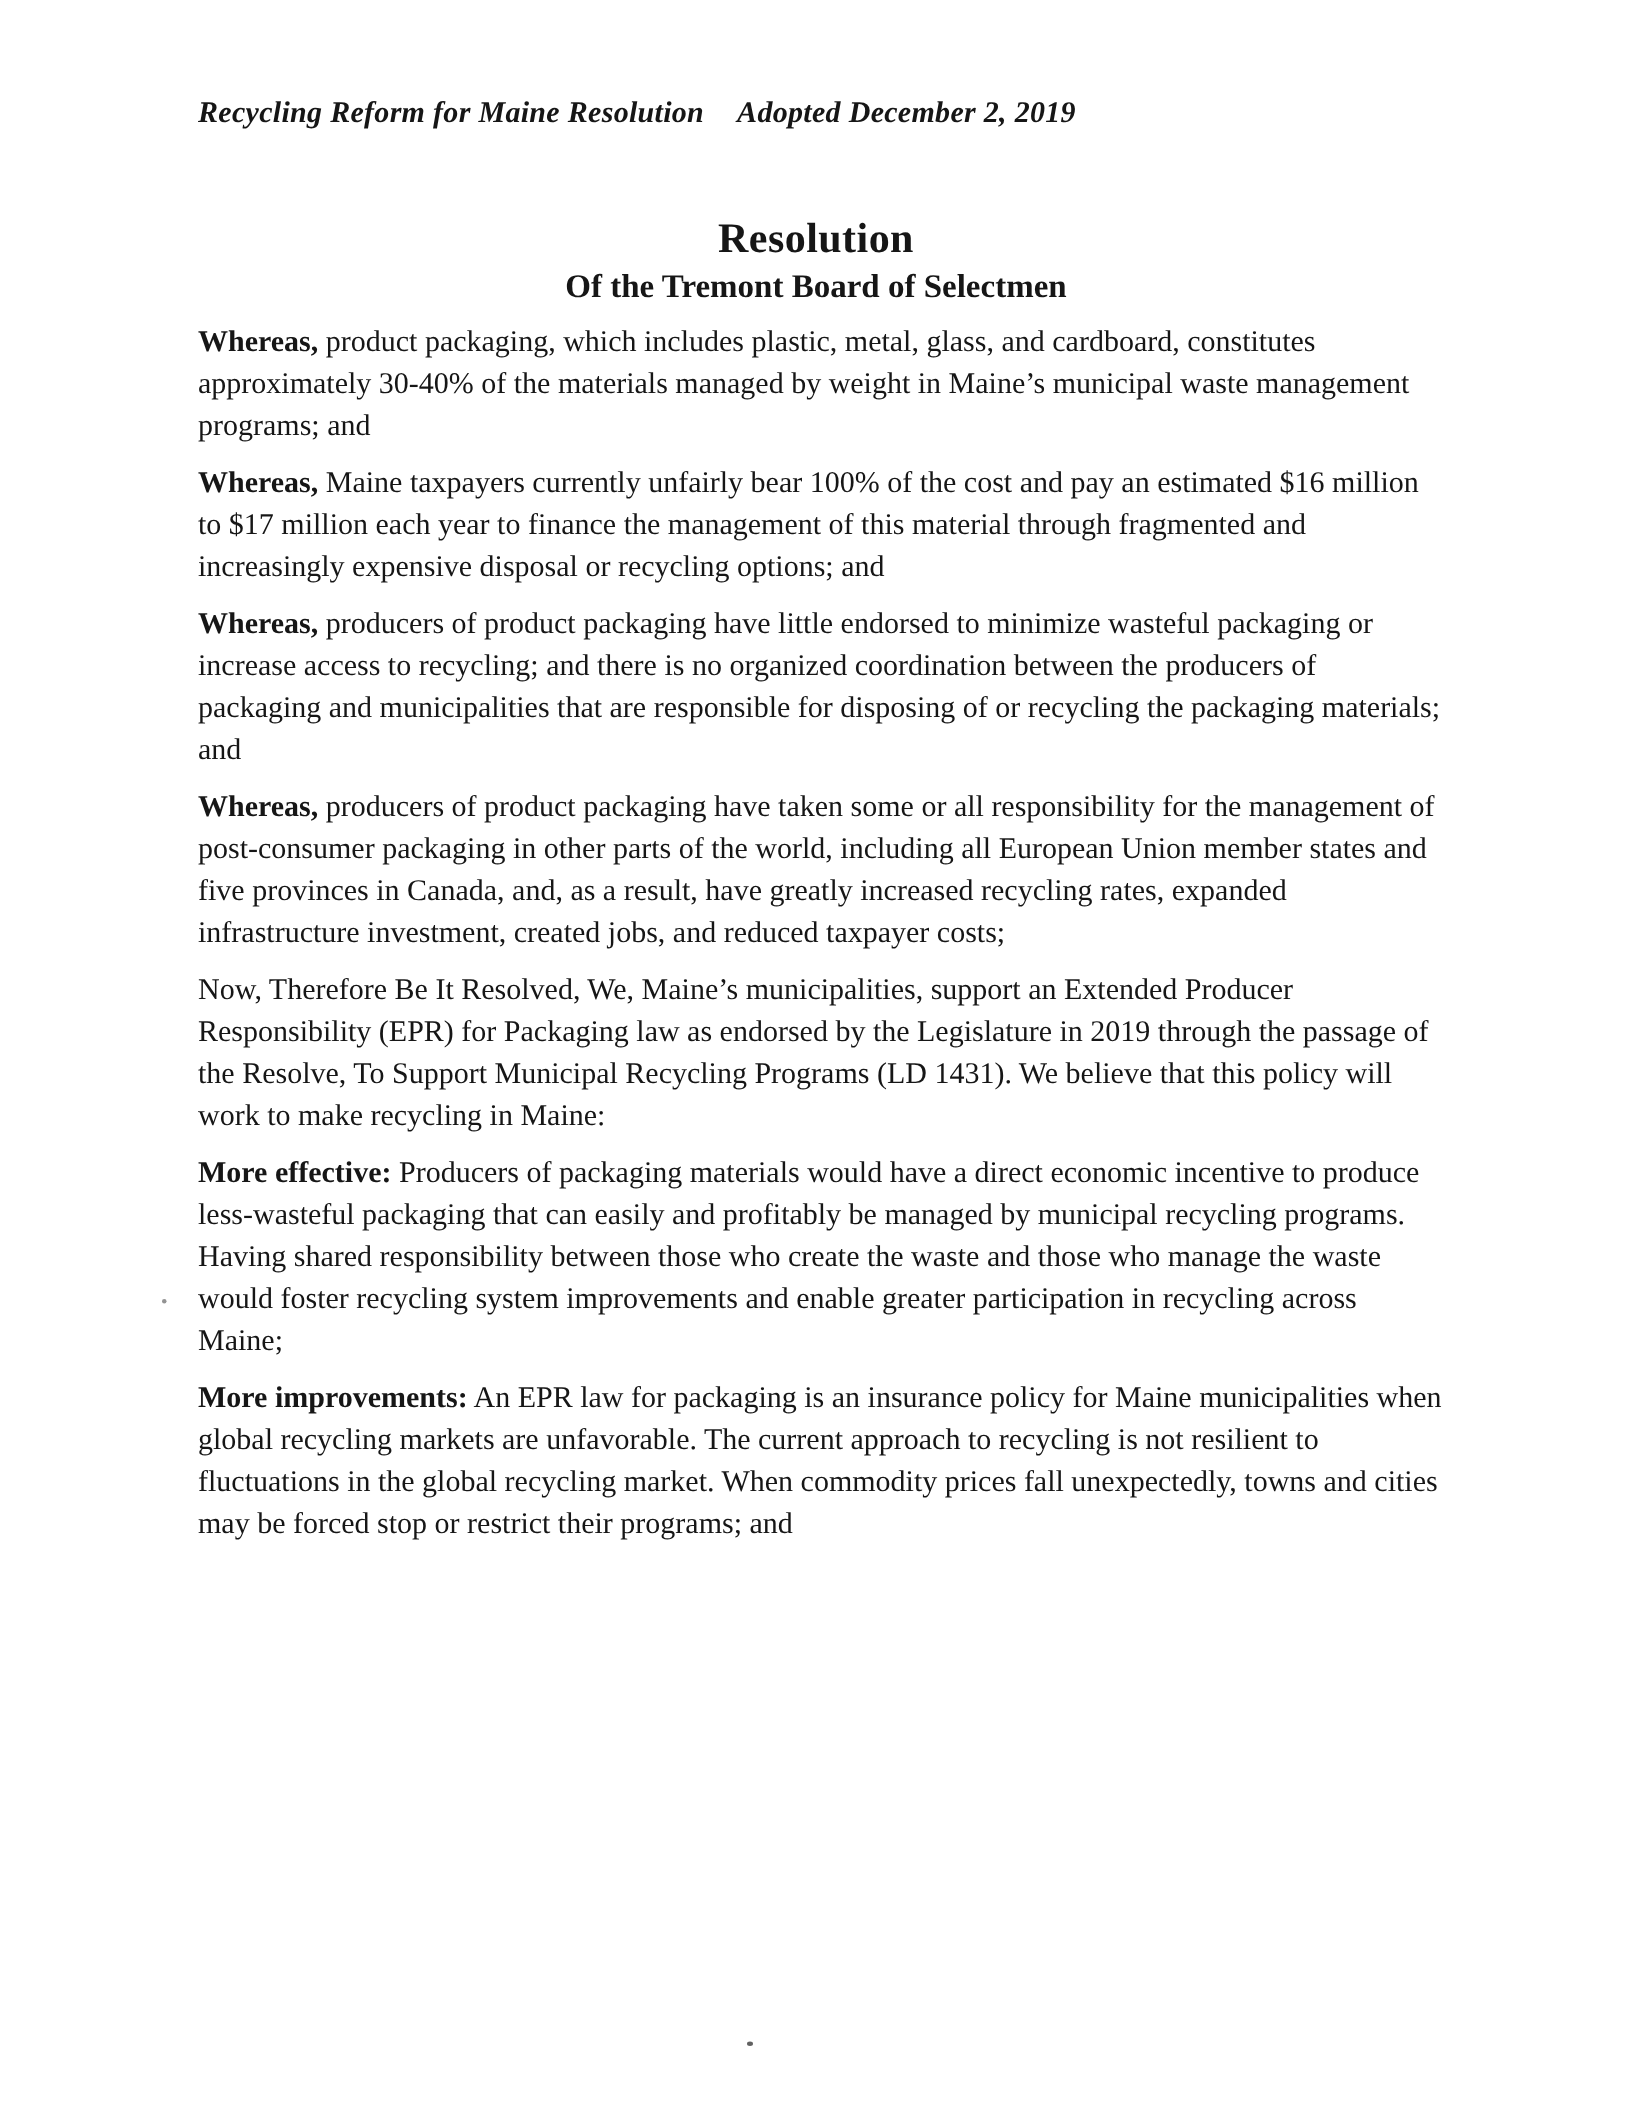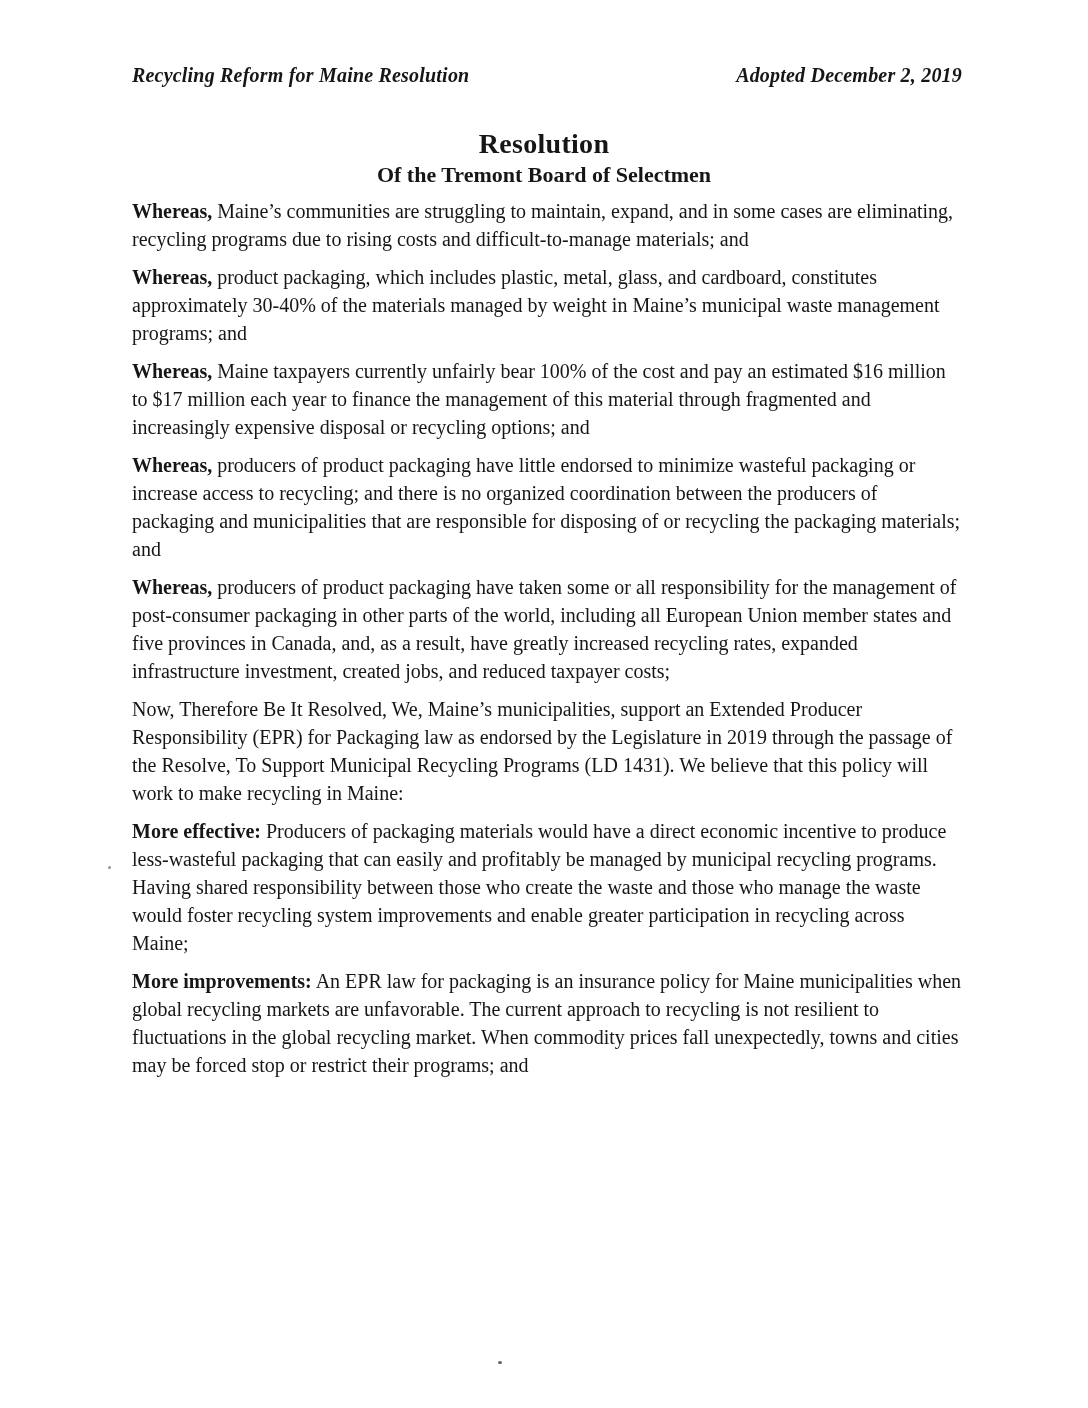--- a/index.html
+++ b/index.html
@@ -12,33 +12,33 @@
     width: 1088px;
     height: 1408px;
     margin: 0 auto;
     background: #ffffff;
     font-family: "Liberation Serif", "DejaVu Serif", serif;
     color: #161616;
     overflow: hidden;
   }
   .doc-header {
     display: flex;
-    justify-content: space-between;
+    justify-content: flex-start;
     align-items: baseline;
     padding: 62px 126px 0 132px;
     font-size: 20px;
     line-height: 26px;
     font-style: italic;
     font-weight: bold;
     gap: 22px;
   }
   .doc-header .hdr-left { letter-spacing: 0.2px; }
   .doc-header .hdr-right { letter-spacing: 0.2px; }
   .doc-title {
-    margin-top: 40px;
+    margin-top: 56px;
     text-align: center;
     font-size: 28px;
     line-height: 32px;
     font-weight: bold;
     letter-spacing: 0.3px;
   }
   .doc-subtitle {
     margin-top: 2px;
     text-align: center;
     font-size: 22px;
@@ -80,23 +80,20 @@
     <span class="hdr-left">Recycling Reform for Maine Resolution</span>
     <span class="hdr-right">Adopted December 2, 2019</span>
   </div>
 
   <div class="doc-title">Resolution</div>
 
   <div class="doc-subtitle">Of the Tremont Board of Selectmen</div>
 
   <div class="content">
 
-    <p class="body-para first">
-      <span class="lead">Whereas,</span><span> Maine’s communities are struggling to maintain, expand, and in some cases are eliminating, recycling programs due to rising costs and difficult-to-manage materials; and</span>
-    </p>
 
     <p class="body-para">
       <span class="lead">Whereas,</span><span> product packaging, which includes plastic, metal, glass, and cardboard, constitutes approximately 30-40% of the materials managed by weight in Maine’s municipal waste management programs; and</span>
     </p>
 
     <p class="body-para">
       <span class="lead">Whereas,</span><span> Maine taxpayers currently unfairly bear 100% of the cost and pay an estimated $16 million to $17 million each year to finance the management of this material through fragmented and increasingly expensive disposal or recycling options; and</span>
     </p>
 
     <p class="body-para">

